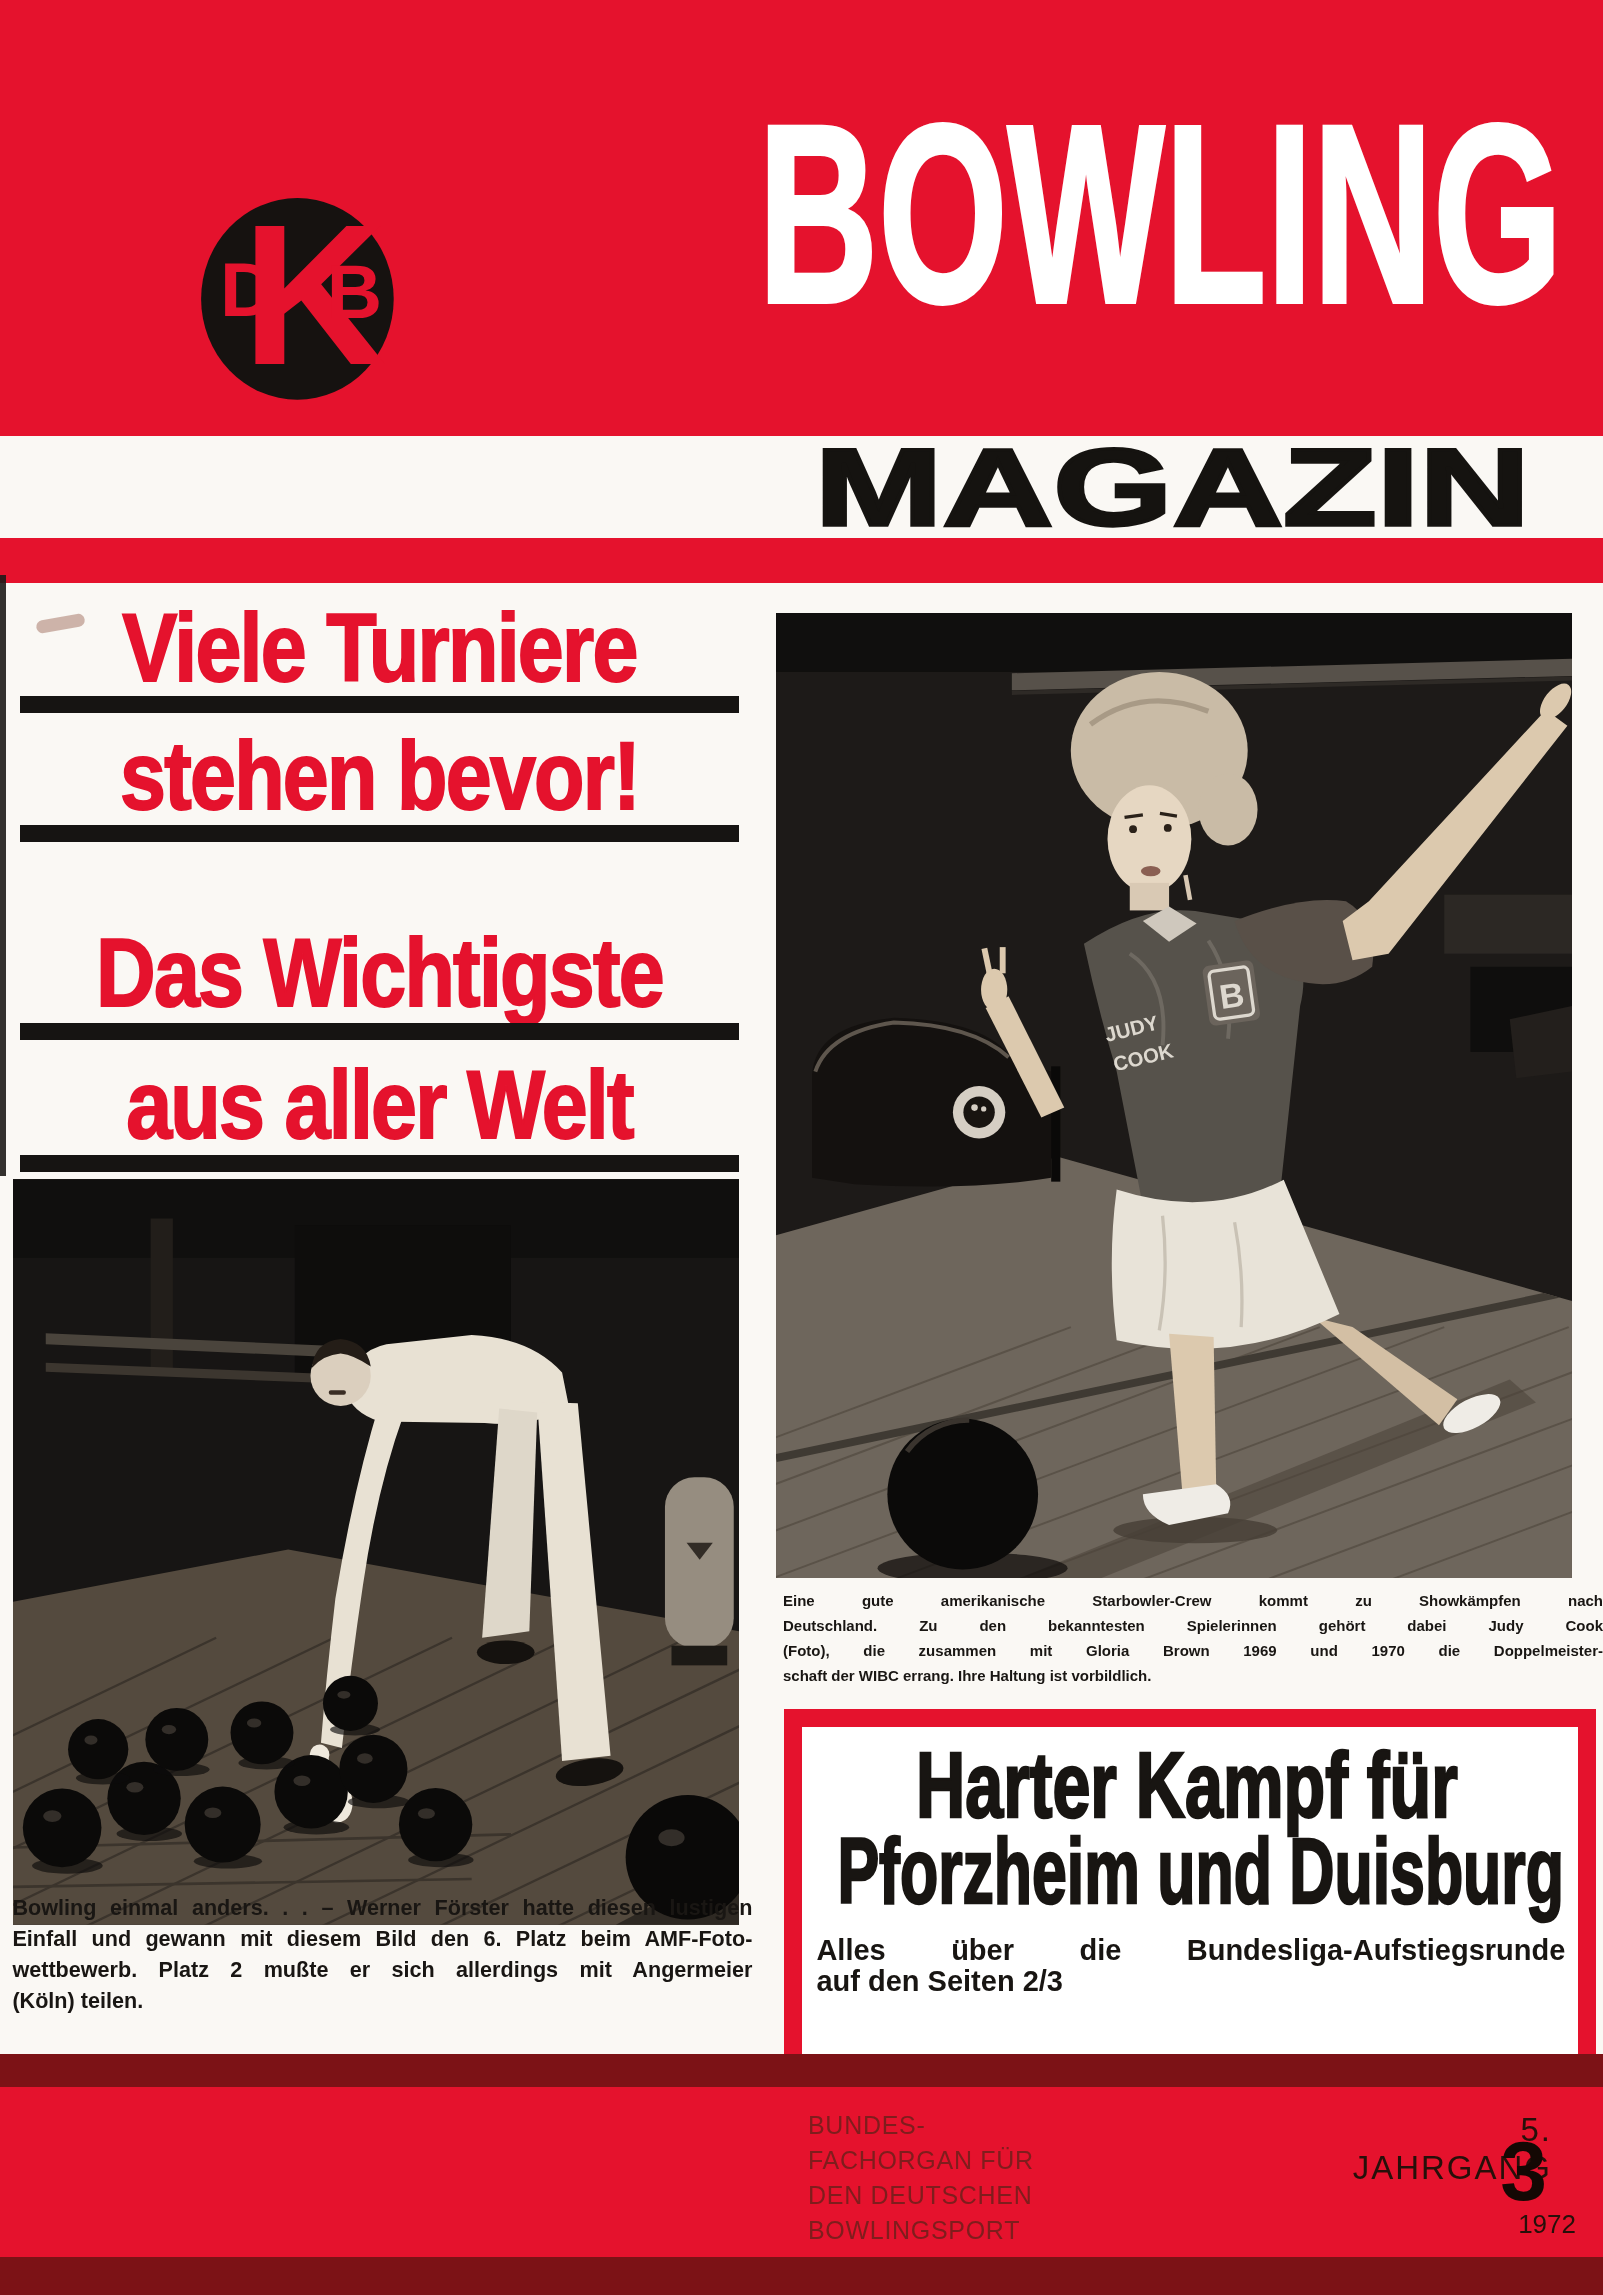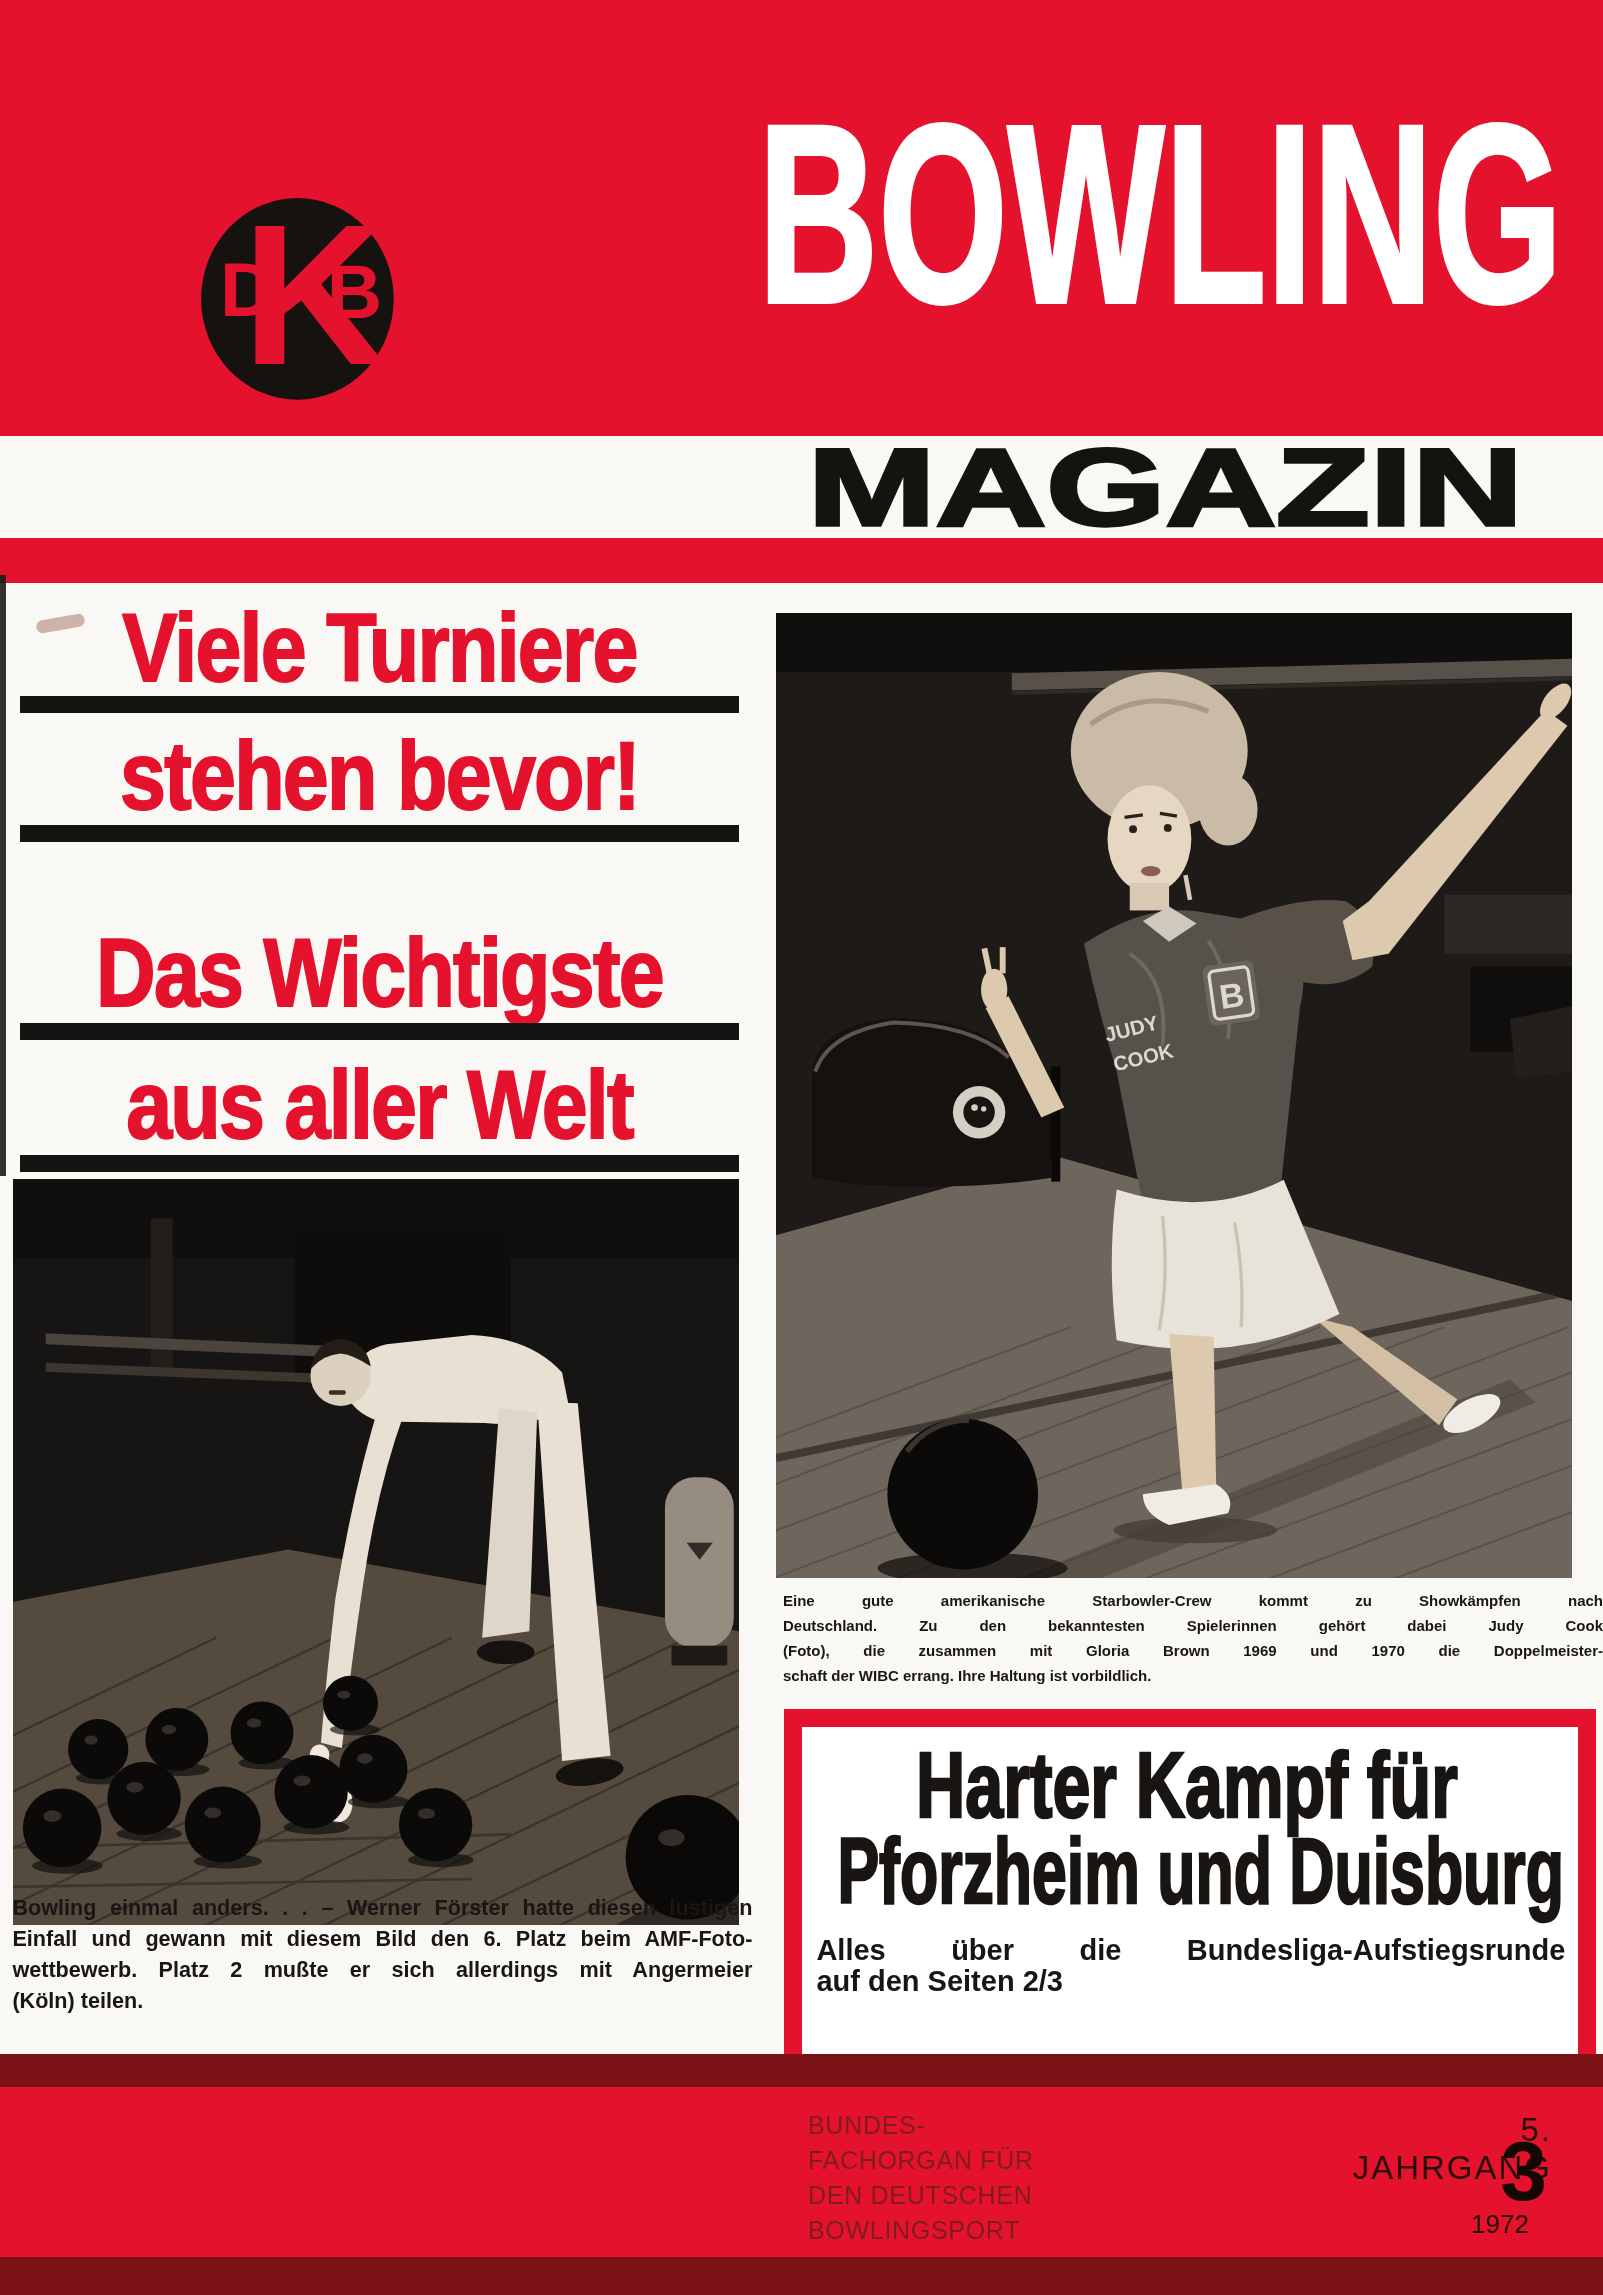--- a/index.html
+++ b/index.html
@@ -4,21 +4,21 @@
 <style>
   html,body{margin:0;padding:0;background:#565656;}
   .page{
     position:relative;width:1603px;height:2295px;margin:0 auto;
     background:#faf8f4;overflow:hidden;
     font-family:"Liberation Sans","DejaVu Sans",sans-serif;
     -webkit-font-smoothing:antialiased;
   }
   
   .band-top{position:absolute;left:0;top:0;width:1603px;height:436px;background:#e5122d;}
-  .band-white{position:absolute;left:0;top:436px;width:1410px;height:103px;background:#faf8f4;}
+  .band-white{position:absolute;left:7px;top:436px;width:1410px;height:103px;background:#faf8f4;}
   .band-red2{position:absolute;left:0;top:538px;width:1603px;height:45px;background:#e5122d;}
   .band-top svg,.band-white svg{position:absolute;left:0;top:0;}
   
   .headline{
     position:absolute;left:19.7px;width:719px;height:92px;
     color:#e5122d;font-weight:700;font-size:96px;line-height:88px;text-align:center;
     letter-spacing:-2px;-webkit-text-stroke:2px #e5122d;
     transform:scaleX(.86);transform-origin:center;white-space:nowrap;
   }
   .h1{top:604px;} .h2{top:732px;} .h3{top:929px;} .h4{top:1061px;}
@@ -55,21 +55,21 @@
   }
   .volume{
     position:absolute;left:1336px;top:2111px;width:216px;text-align:right;
     color:#27100a;font-size:33px;letter-spacing:2px;font-weight:400;
   }
   .issue-number{
     position:absolute;left:1471px;top:2134px;width:105px;text-align:center;
     color:#140804;font-size:84px;line-height:75px;font-weight:700;
   }
   .year{
-    position:absolute;left:1471px;top:2209px;width:105px;text-align:left;
+    position:absolute;left:1471px;top:2209px;width:105px;text-align:right;
     color:#27100a;font-size:26px;font-weight:400;
   }
   
   .spine{position:absolute;left:0;top:575px;width:5.9px;height:601px;background:#1d1b18;opacity:.9;}
   .smudge{position:absolute;left:36px;top:617px;width:49px;height:13px;background:#96604e;opacity:.45;border-radius:6.6px;transform:rotate(-10deg);}
 </style>
 </head>
 <body>
 
 <div class="page">

